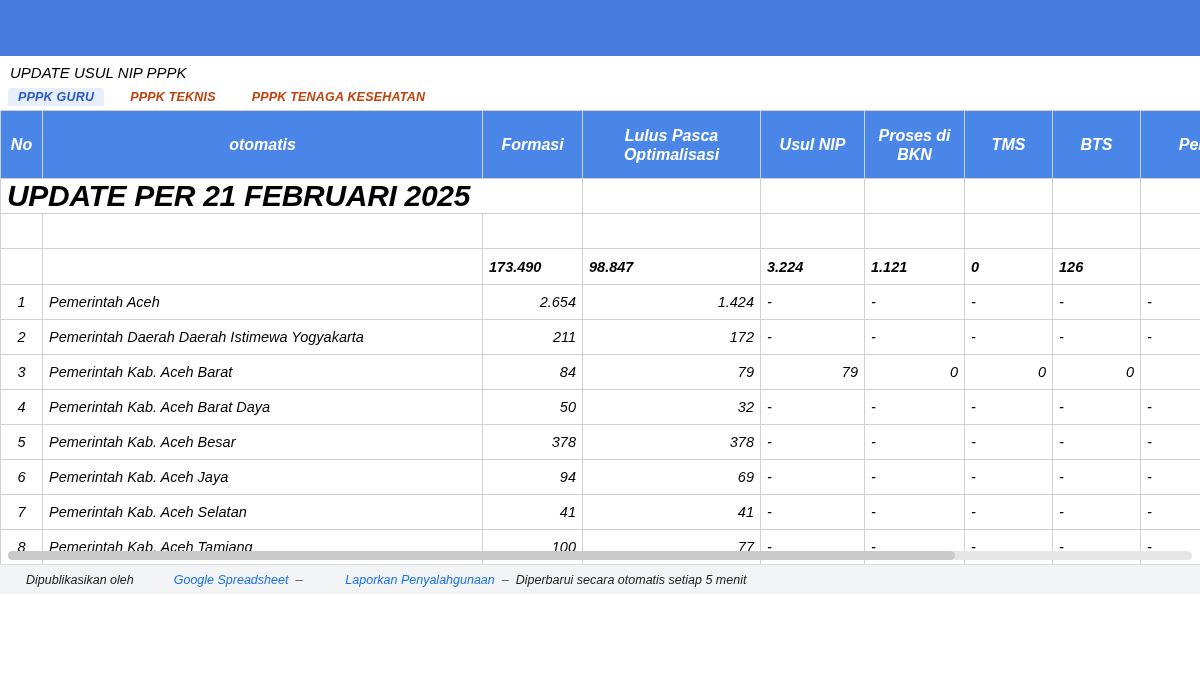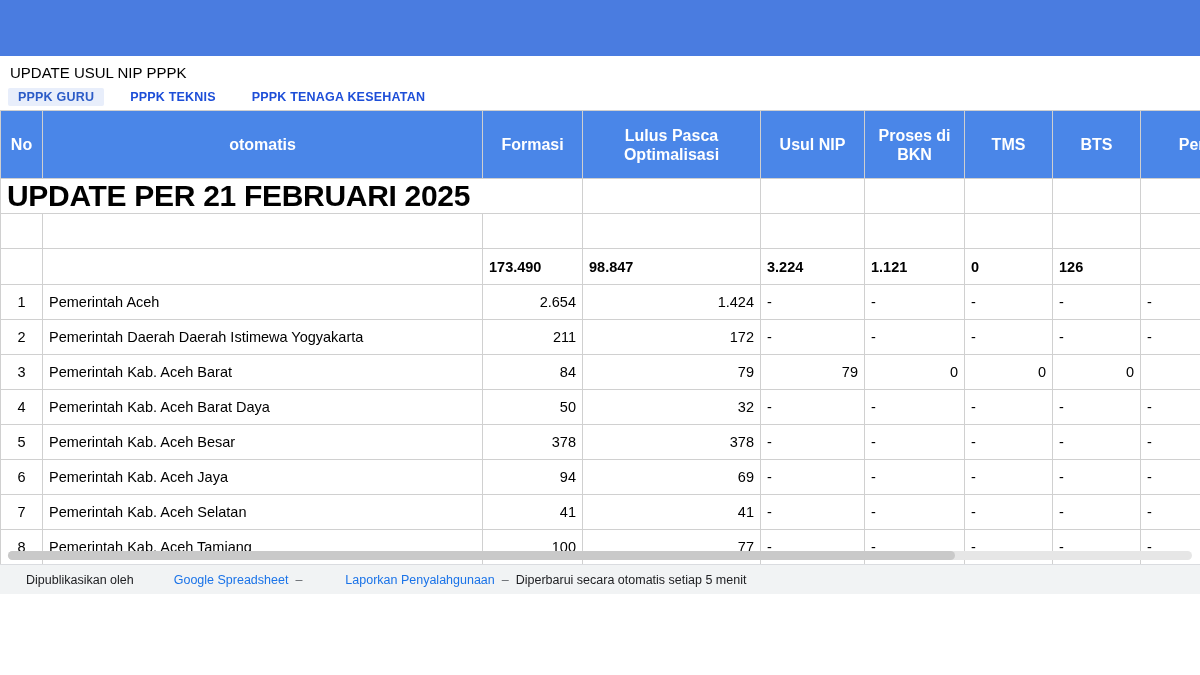--- a/index.html
+++ b/index.html
@@ -7,20 +7,21 @@
     margin: 0; padding: 0;
     width: 1200px; height: 675px;
     background: #ffffff;
     font-family: "Liberation Sans", sans-serif;
     overflow: hidden;
   }
   #app {
     position: relative;
     width: 1200px; height: 675px;
     background: #ffffff;
+    font-style: italic;
   }
   
   .top-band {
     height: 56px;
     background: #4a7ce0;
     width: 100%;
   }
   
   .doc-title {
     font-size: 15px;
@@ -33,21 +34,21 @@
     display: flex;
     align-items: center;
     gap: 16px;
     padding-left: 8px;
     height: 22px;
     margin-bottom: 2px;
   }
   .tab {
     font-size: 12.5px;
     font-weight: bold;
-    color: #1d4ed8;
+    color: #c2410c;
     padding: 2px 10px;
     letter-spacing: 0.2px;
     white-space: nowrap;
     cursor: pointer;
   }
   .tab.active {
     background: #e8eefb;
     color: #2b5bc7;
     border-radius: 2px;
   }

